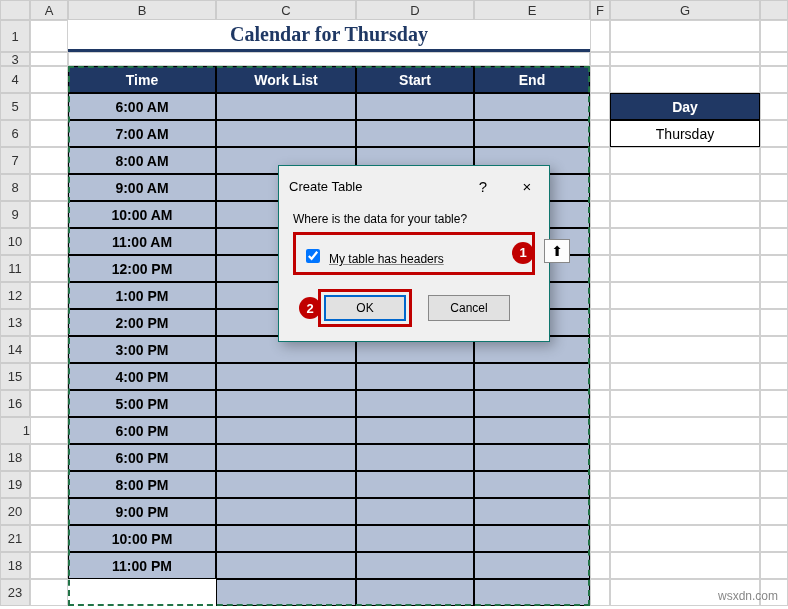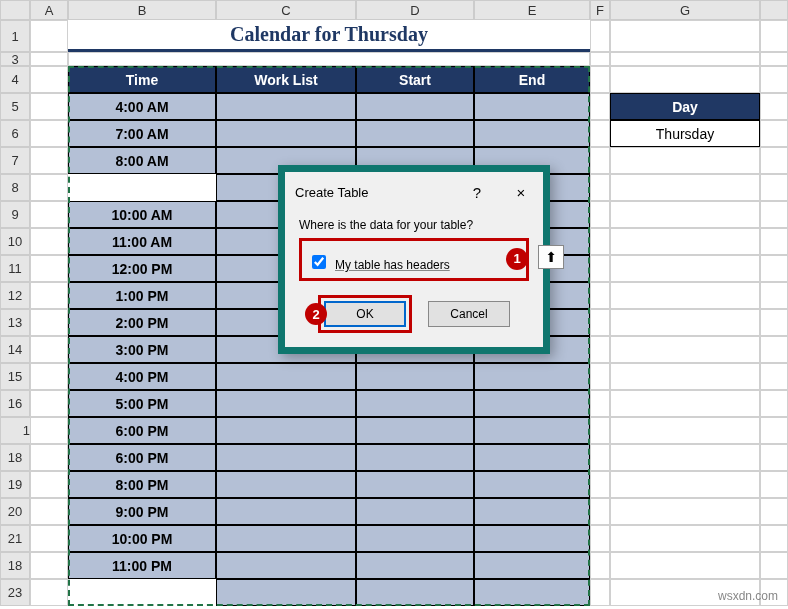--- a/index.html
+++ b/index.html
@@ -88,21 +88,21 @@
     align-items: center;
     justify-content: center;
   }
   
   .dialog {
     position: absolute;
     left: 278px;
     top: 165px;
     width: 272px;
     background: #f0f0f0;
-    border: 7px solid #0f766e;
+    border: 1px solid #0f766e;
     box-shadow: 4px 4px 12px rgba(0,0,0,0.3);
   }
   .dlg-titlebar {
     display: flex;
     align-items: center;
     padding: 6px 0 6px 10px;
     font-size: 13px;
     color: #000;
   }
   .dlg-title { flex: 1; }
@@ -233,21 +233,21 @@
   <div class="cell hdr" style="grid-row:4;grid-column:3">Time</div>
   <div class="cell hdr" style="grid-row:4;grid-column:4">Work List</div>
   <div class="cell hdr" style="grid-row:4;grid-column:5">Start</div>
   <div class="cell hdr" style="grid-row:4;grid-column:6">End</div>
   <div class="cell" style="grid-row:4;grid-column:7"></div>
   <div class="cell" style="grid-row:4;grid-column:8"></div>
   <div class="cell" style="grid-row:4;grid-column:9"></div>
 
 <div class="row-header" style="grid-area: 5 / 1;">5</div>
     <div class="cell" style="grid-area: 5 / 2;"></div>
-    <div class="cell time-cell" style="grid-area: 5 / 3;">4:00 AM</div>
+    <div class="cell time-cell" style="grid-area: 5 / 3;">6:00 AM</div>
     <div class="cell blank-cell" style="grid-area: 5 / 4;"></div>
     <div class="cell blank-cell" style="grid-area: 5 / 5;"></div>
     <div class="cell blank-cell" style="grid-area: 5 / 6;"></div>
     <div class="cell" style="grid-area: 5 / 7;"></div>
     <div class="side-hdr" style="grid-area: 5 / 8;">Day</div>
     <div class="cell" style="grid-area: 5 / 9;"></div>
     <div class="row-header" style="grid-area: 6 / 1;">6</div>
     <div class="cell" style="grid-area: 6 / 2;"></div>
     <div class="cell time-cell" style="grid-area: 6 / 3;">7:00 AM</div>
     <div class="cell blank-cell" style="grid-area: 6 / 4;"></div>
@@ -260,20 +260,21 @@
     <div class="cell" style="grid-area: 7 / 2;"></div>
     <div class="cell time-cell" style="grid-area: 7 / 3;">8:00 AM</div>
     <div class="cell blank-cell" style="grid-area: 7 / 4;"></div>
     <div class="cell blank-cell" style="grid-area: 7 / 5;"></div>
     <div class="cell blank-cell" style="grid-area: 7 / 6;"></div>
     <div class="cell" style="grid-area: 7 / 7;"></div>
     <div class="cell" style="grid-area: 7 / 8;"></div>
     <div class="cell" style="grid-area: 7 / 9;"></div>
     <div class="row-header" style="grid-area: 8 / 1;">8</div>
     <div class="cell" style="grid-area: 8 / 2;"></div>
+    <div class="cell time-cell" style="grid-area: 8 / 3;">9:00 AM</div>
     <div class="cell blank-cell" style="grid-area: 8 / 4;"></div>
     <div class="cell blank-cell" style="grid-area: 8 / 5;"></div>
     <div class="cell blank-cell" style="grid-area: 8 / 6;"></div>
     <div class="cell" style="grid-area: 8 / 7;"></div>
     <div class="cell" style="grid-area: 8 / 8;"></div>
     <div class="cell" style="grid-area: 8 / 9;"></div>
     <div class="row-header" style="grid-area: 9 / 1;">9</div>
     <div class="cell" style="grid-area: 9 / 2;"></div>
     <div class="cell time-cell" style="grid-area: 9 / 3;">10:00 AM</div>
     <div class="cell blank-cell" style="grid-area: 9 / 4;"></div>

